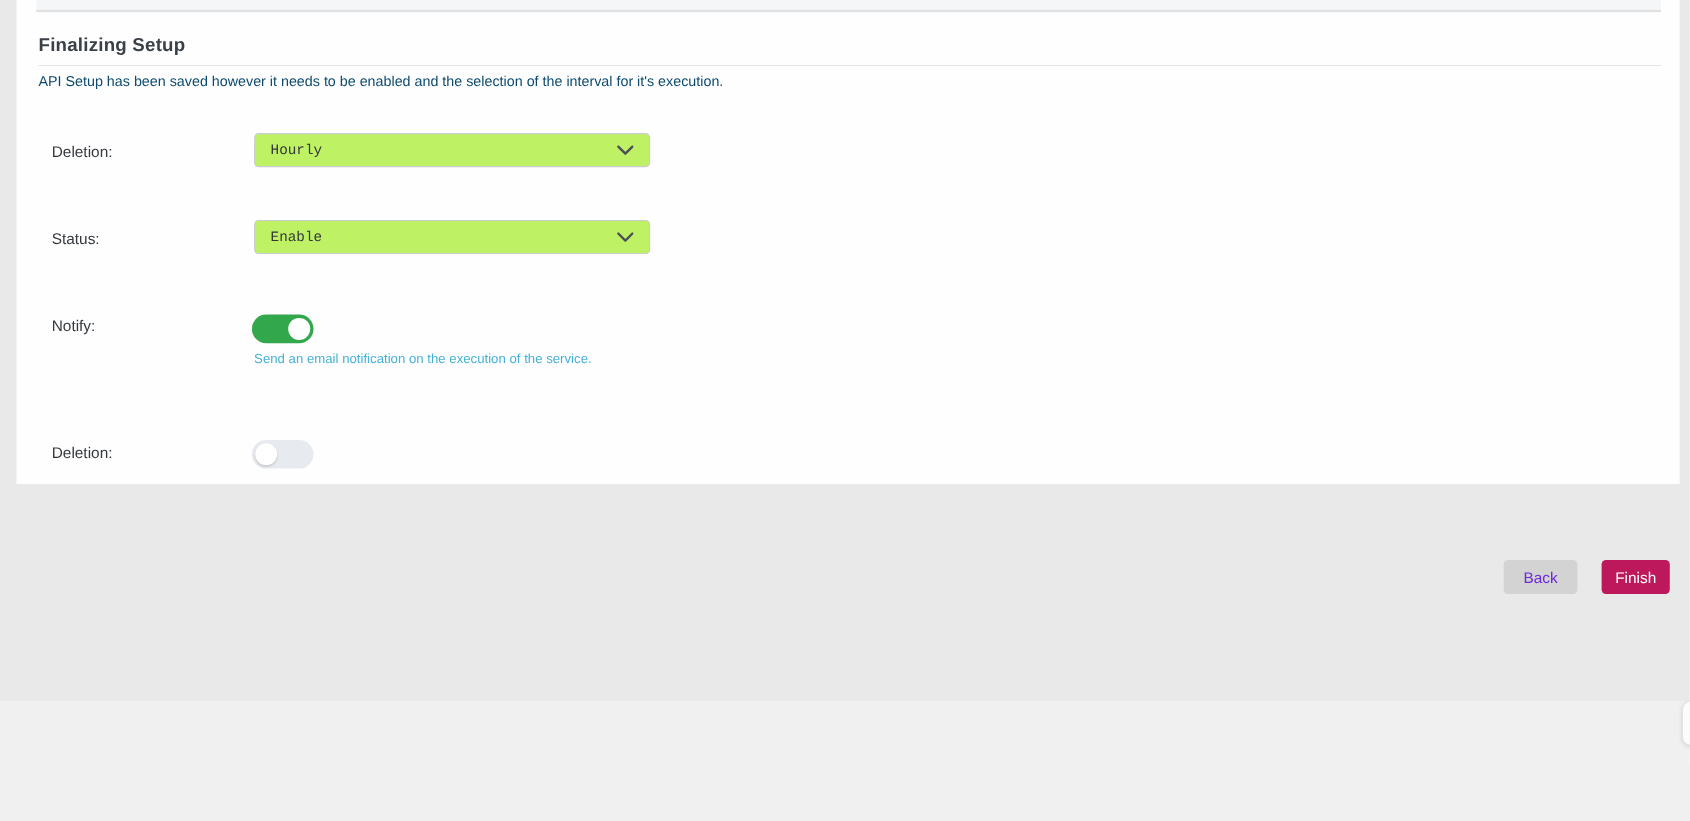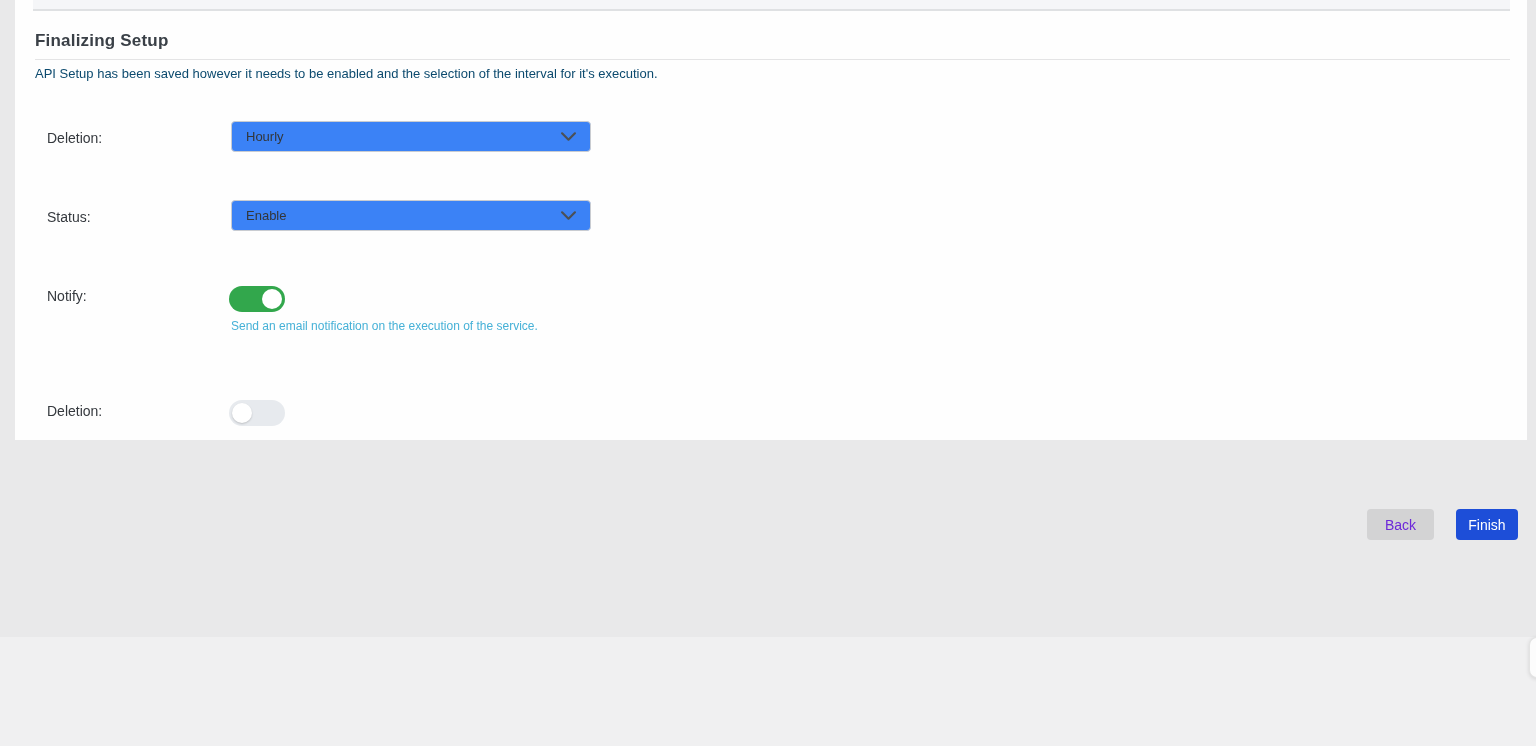--- a/index.html
+++ b/index.html
@@ -41,26 +41,27 @@
     font-size: 13px; color: #0c4a6e;
   }
 
   .field-label {
     position: absolute; left: 32px;
     font-size: 14px; color: #35393e;
   }
   .select-box {
     position: absolute; left: 216px;
     width: 360px; height: 31px;
-    background: #3b82f6;
+    background: #bef264;
     border: 1px solid #c9ccd1;
     border-radius: 4px;
     display: flex; align-items: center;
     padding: 0 14px;
     cursor: pointer;
+    font-family: Liberation Mono, monospace;
   }
   .select-value { font-size: 13px; color: #33363a; flex: 1; }
   .select-box svg { width: 15px; height: 9px; flex: none; }
 
   .toggle {
     position: absolute; left: 214px;
     width: 56px; height: 26px;
     border-radius: 13px;
     cursor: pointer;
   }
@@ -79,21 +80,21 @@
   .help-text.warn { color: #e8646b; }
 
   .btn {
     position: absolute; top: 509px; height: 31px;
     border: none; border-radius: 4px;
     font-size: 14px; font-family: inherit;
     display: flex; align-items: center; justify-content: center;
     cursor: pointer;
   }
   .btn-back { left: 1352px; width: 67px; background: #d3d3d4; color: #6d28d9; }
-  .btn-finish { left: 1441px; width: 62px; background: #1d4ed8; color: #ffffff; }
+  .btn-finish { left: 1441px; width: 62px; background: #be185d; color: #ffffff; }
 
   .edge-widget {
     position: absolute; left: 1529px; top: 637px;
     width: 14px; height: 41px;
     background: #fcfcfc;
     border: 1px solid #e3e3e3;
     border-right: none;
     border-radius: 8px 0 0 8px;
     box-shadow: 0 1px 4px rgba(0,0,0,.12);
   }

